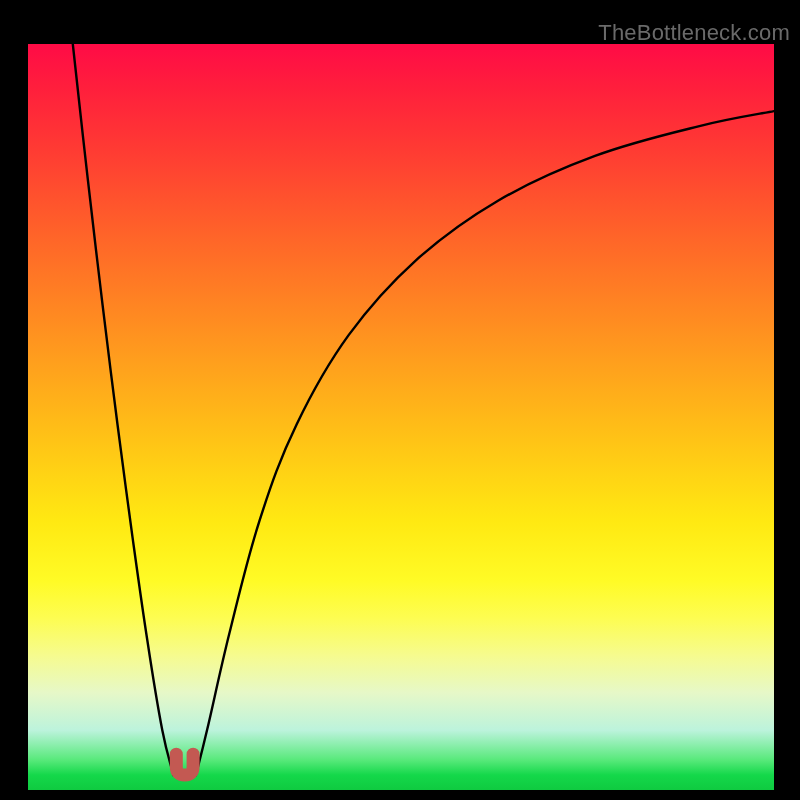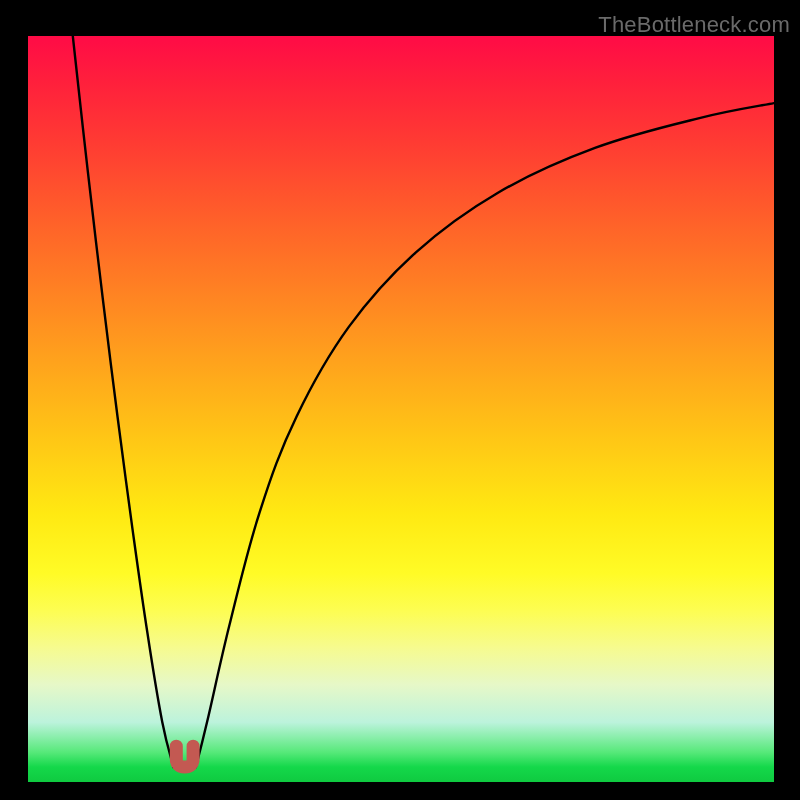--- a/index.html
+++ b/index.html
@@ -6,21 +6,21 @@
     margin: 0;
     padding: 0;
     width: 800px;
     height: 800px;
     overflow: hidden;
     background: #000;
     font-family: Arial, Helvetica, sans-serif;
   }
   .frame {
     position: absolute;
-    left: 0; top: 8px;
+    left: 0; top: 16px;
     width: 800px; height: 608px;
     background: #000;
   }
   .plot {
     position: absolute;
     left: 28px;
     top: 28px;
     width: 746px;
     height: 746px;
     overflow: hidden;

